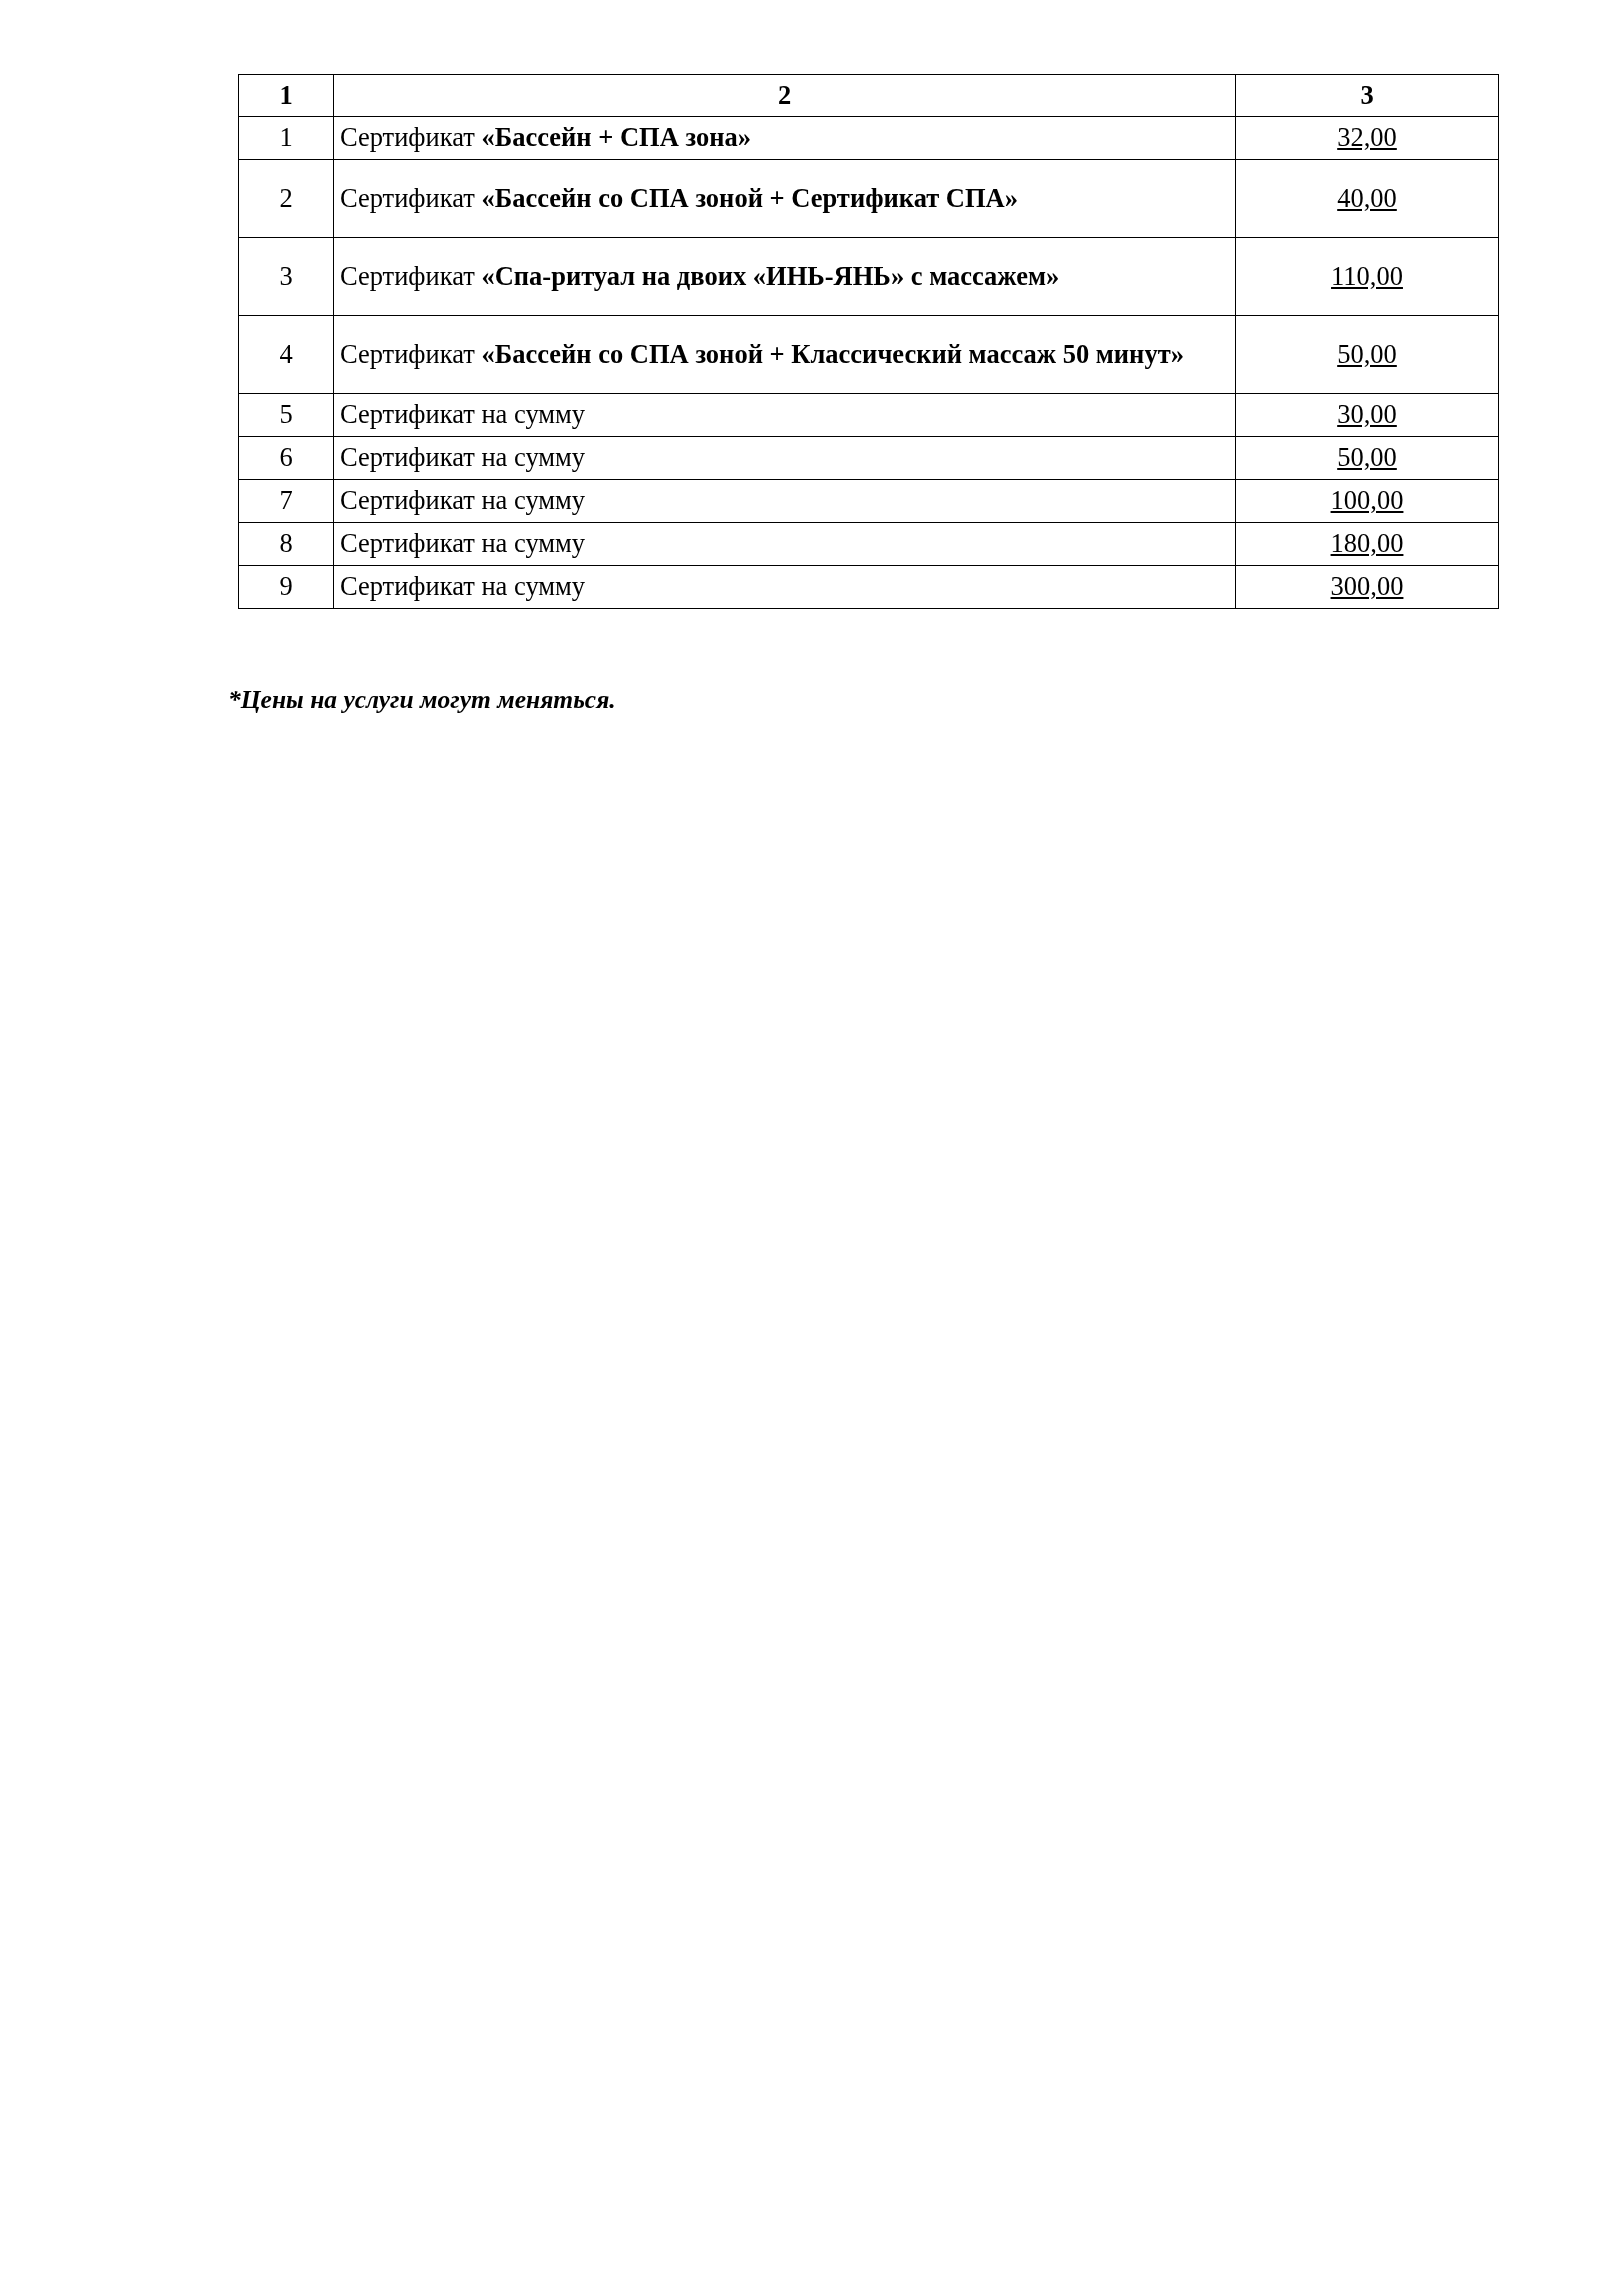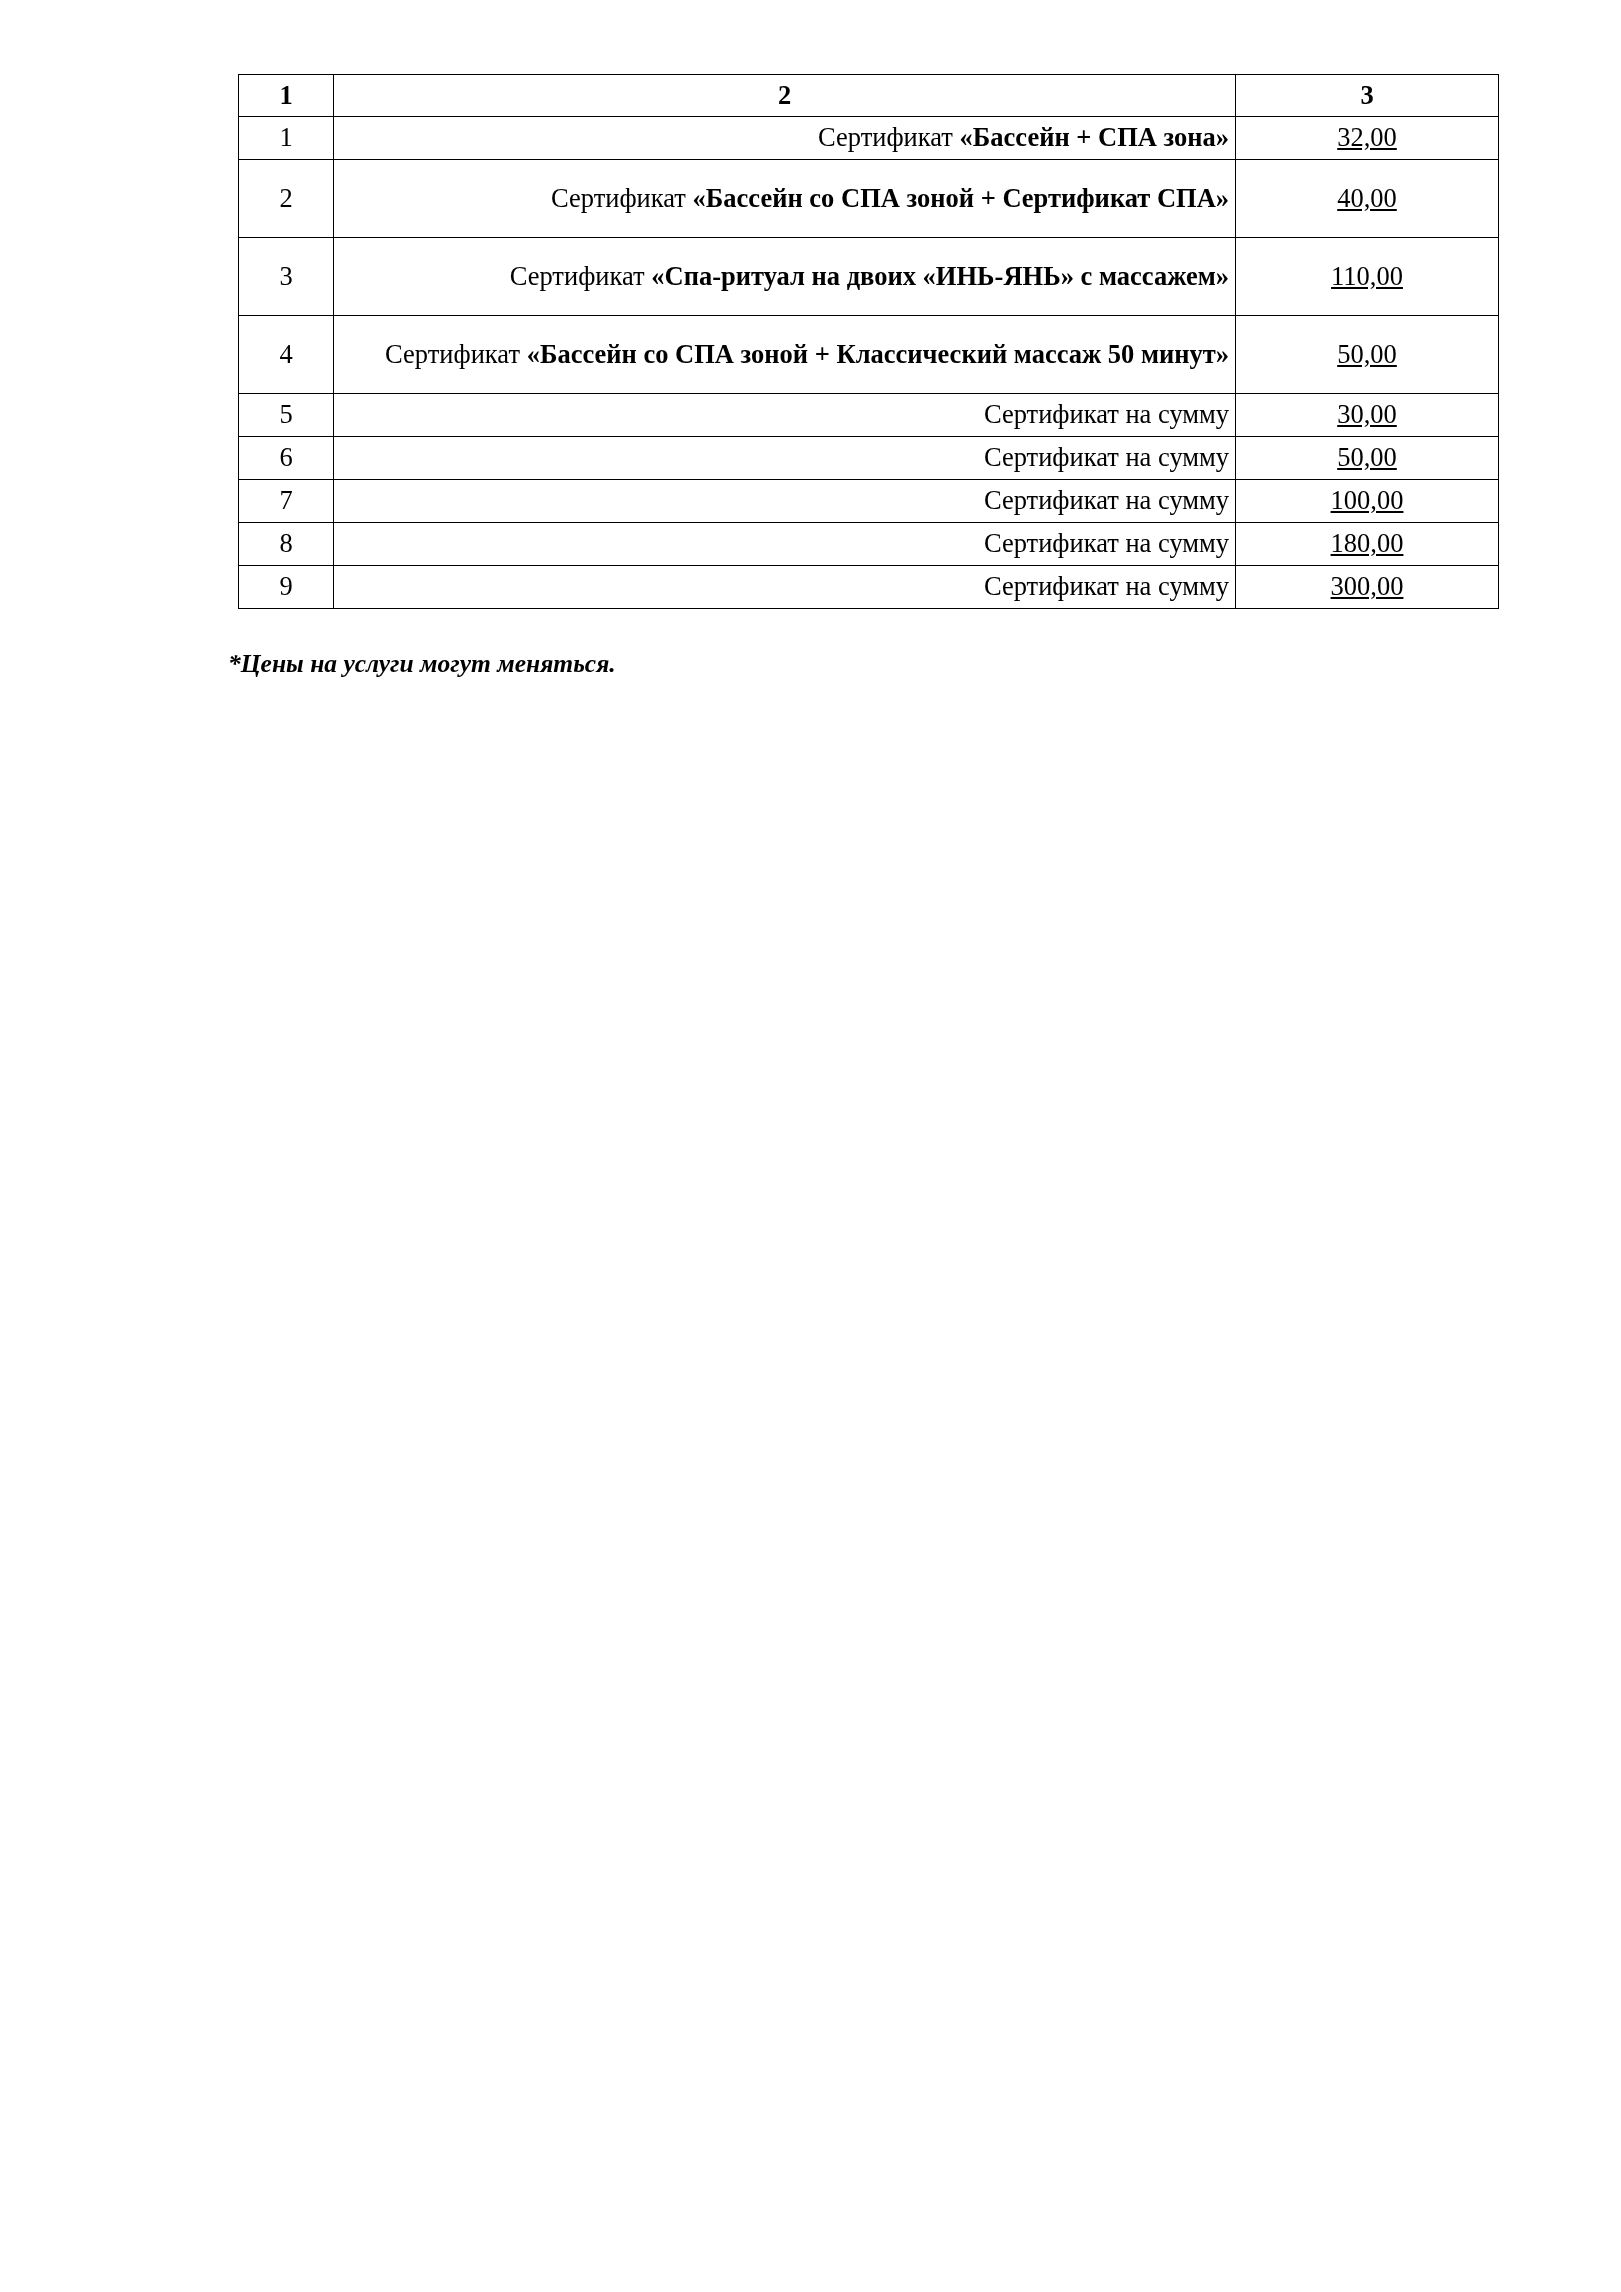--- a/index.html
+++ b/index.html
@@ -49,35 +49,35 @@
     height: 37px;
   }
   .cell-num {
     text-align: center;
   }
   .cell-price {
     text-align: center;
     text-decoration: underline;
   }
   .cell-desc {
-    text-align: right;
+    text-align: left;
   }
   .cell-desc b {
     font-weight: bold;
   }
   tr.tall td {
     height: 73px;
   }
   tr.short td {
     height: 38px;
   }
   .note {
     position: absolute;
     left: 228px;
-    top: 649px;
+    top: 685px;
     font-size: 25.5px;
     font-style: italic;
     font-weight: bold;
     font-family: "Liberation Serif", "DejaVu Serif", serif;
   }
 </style>
 </head>
 <body>
 
 <div class="page">

